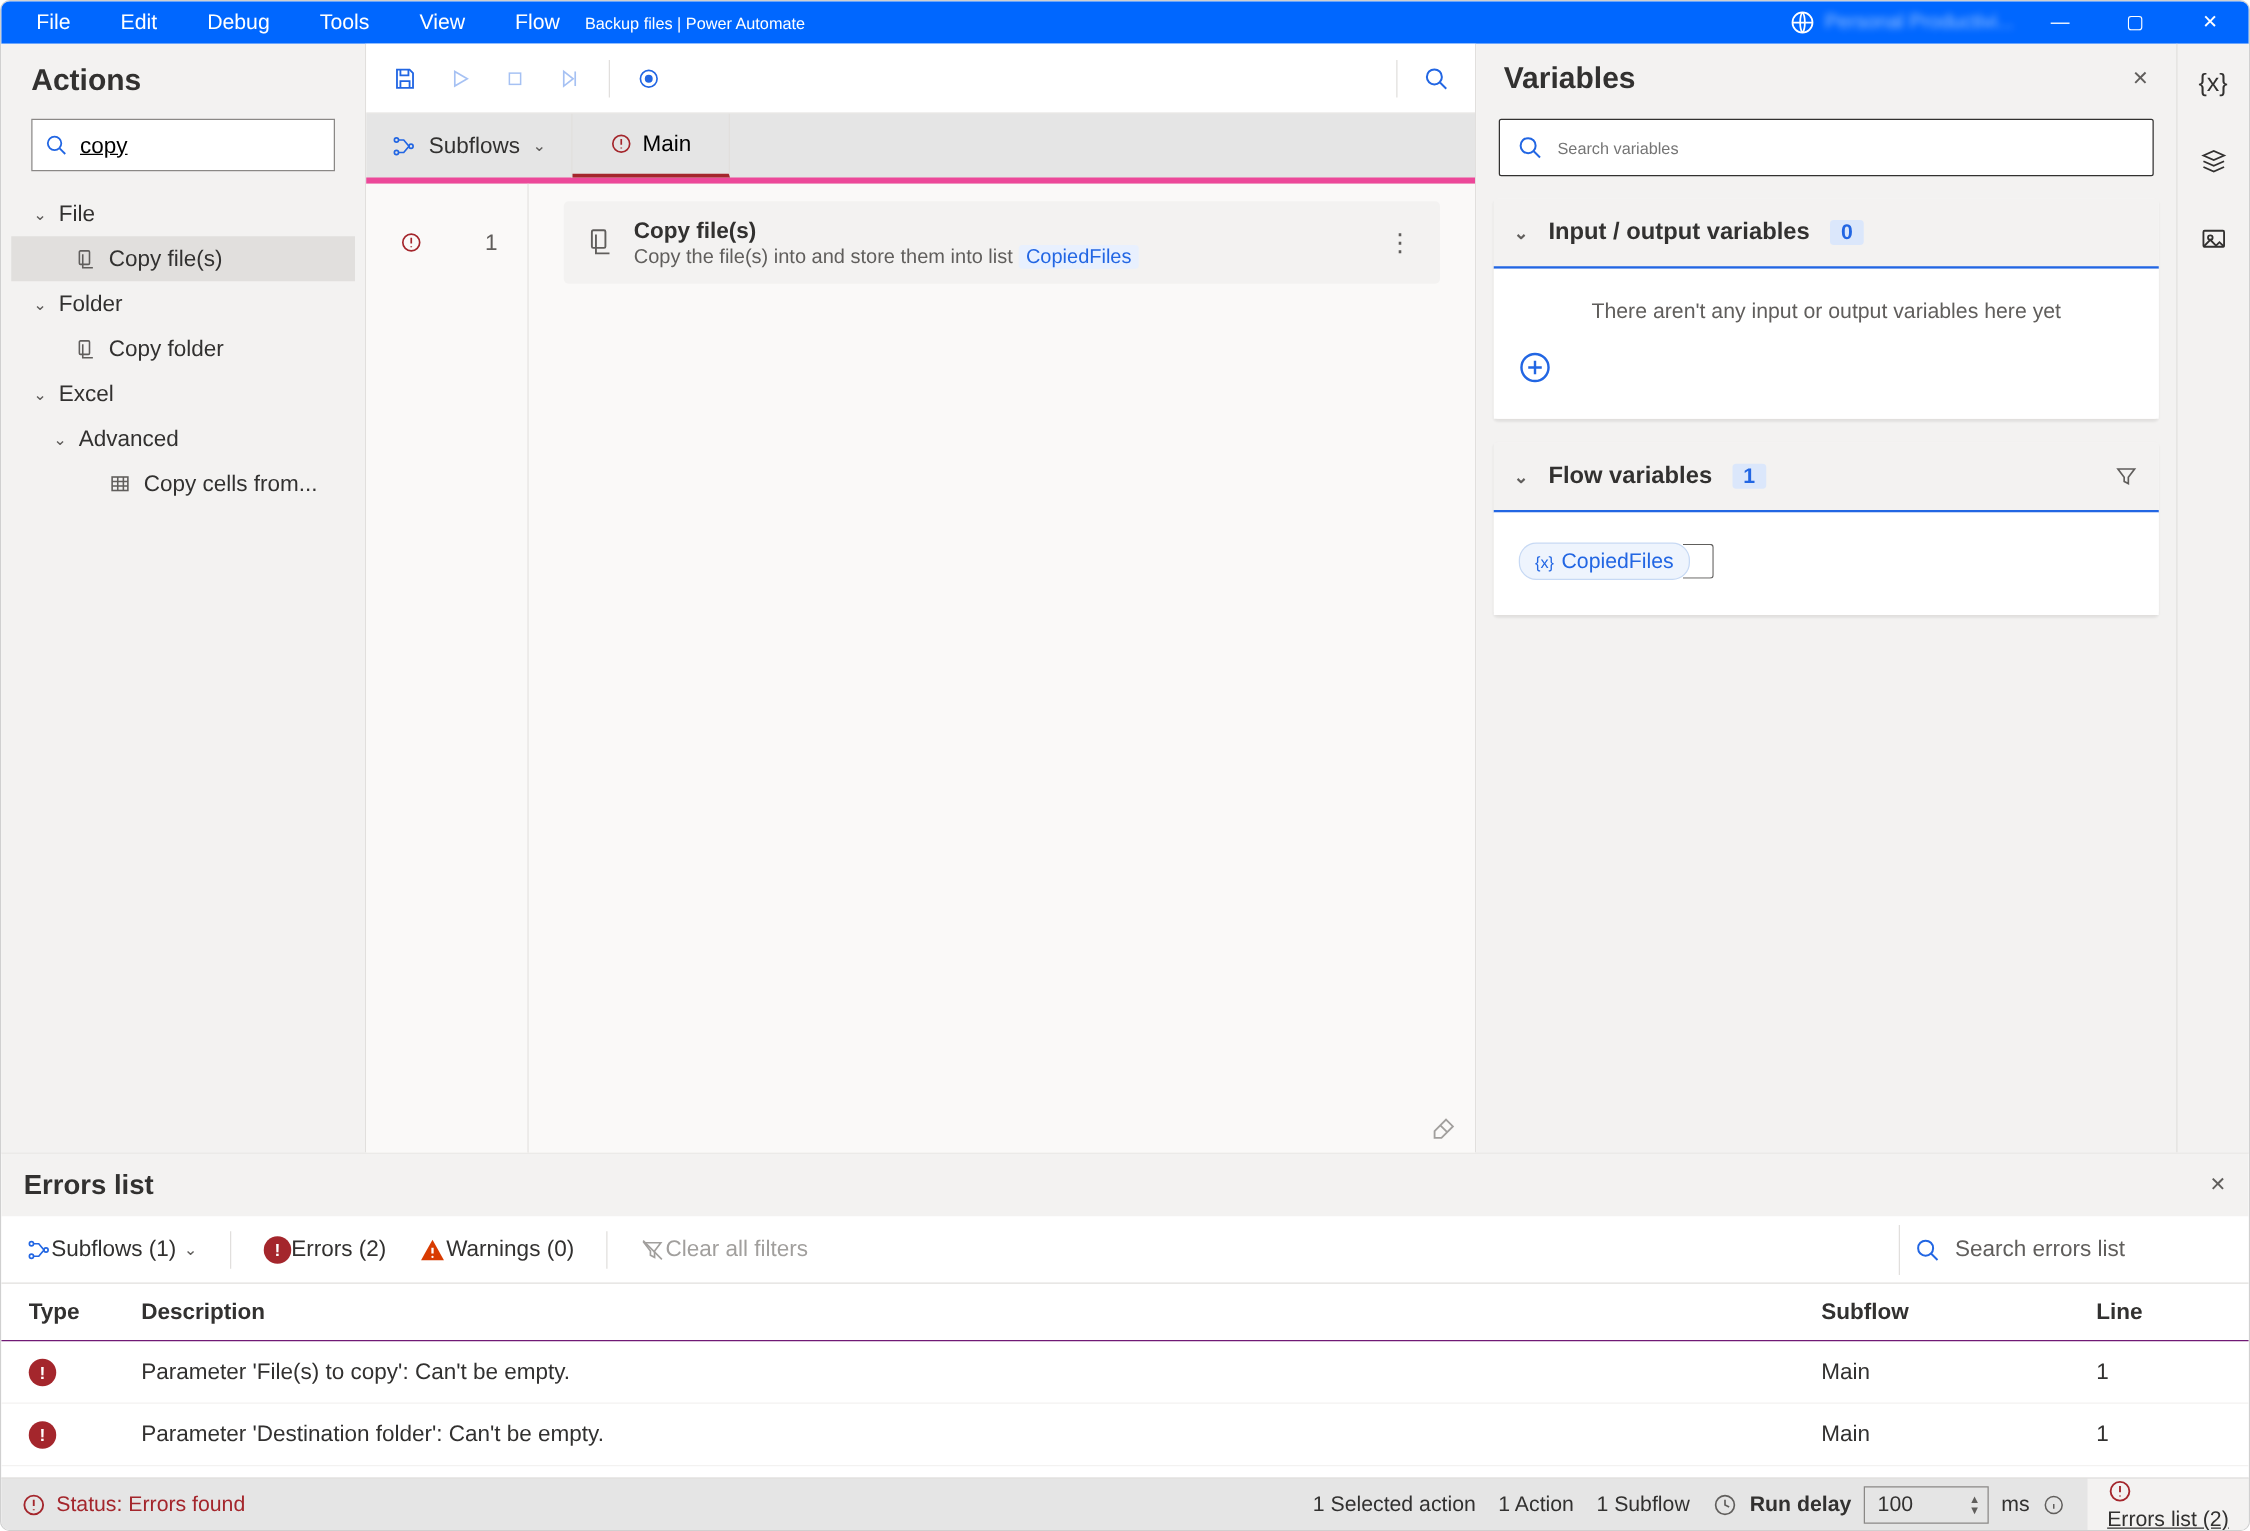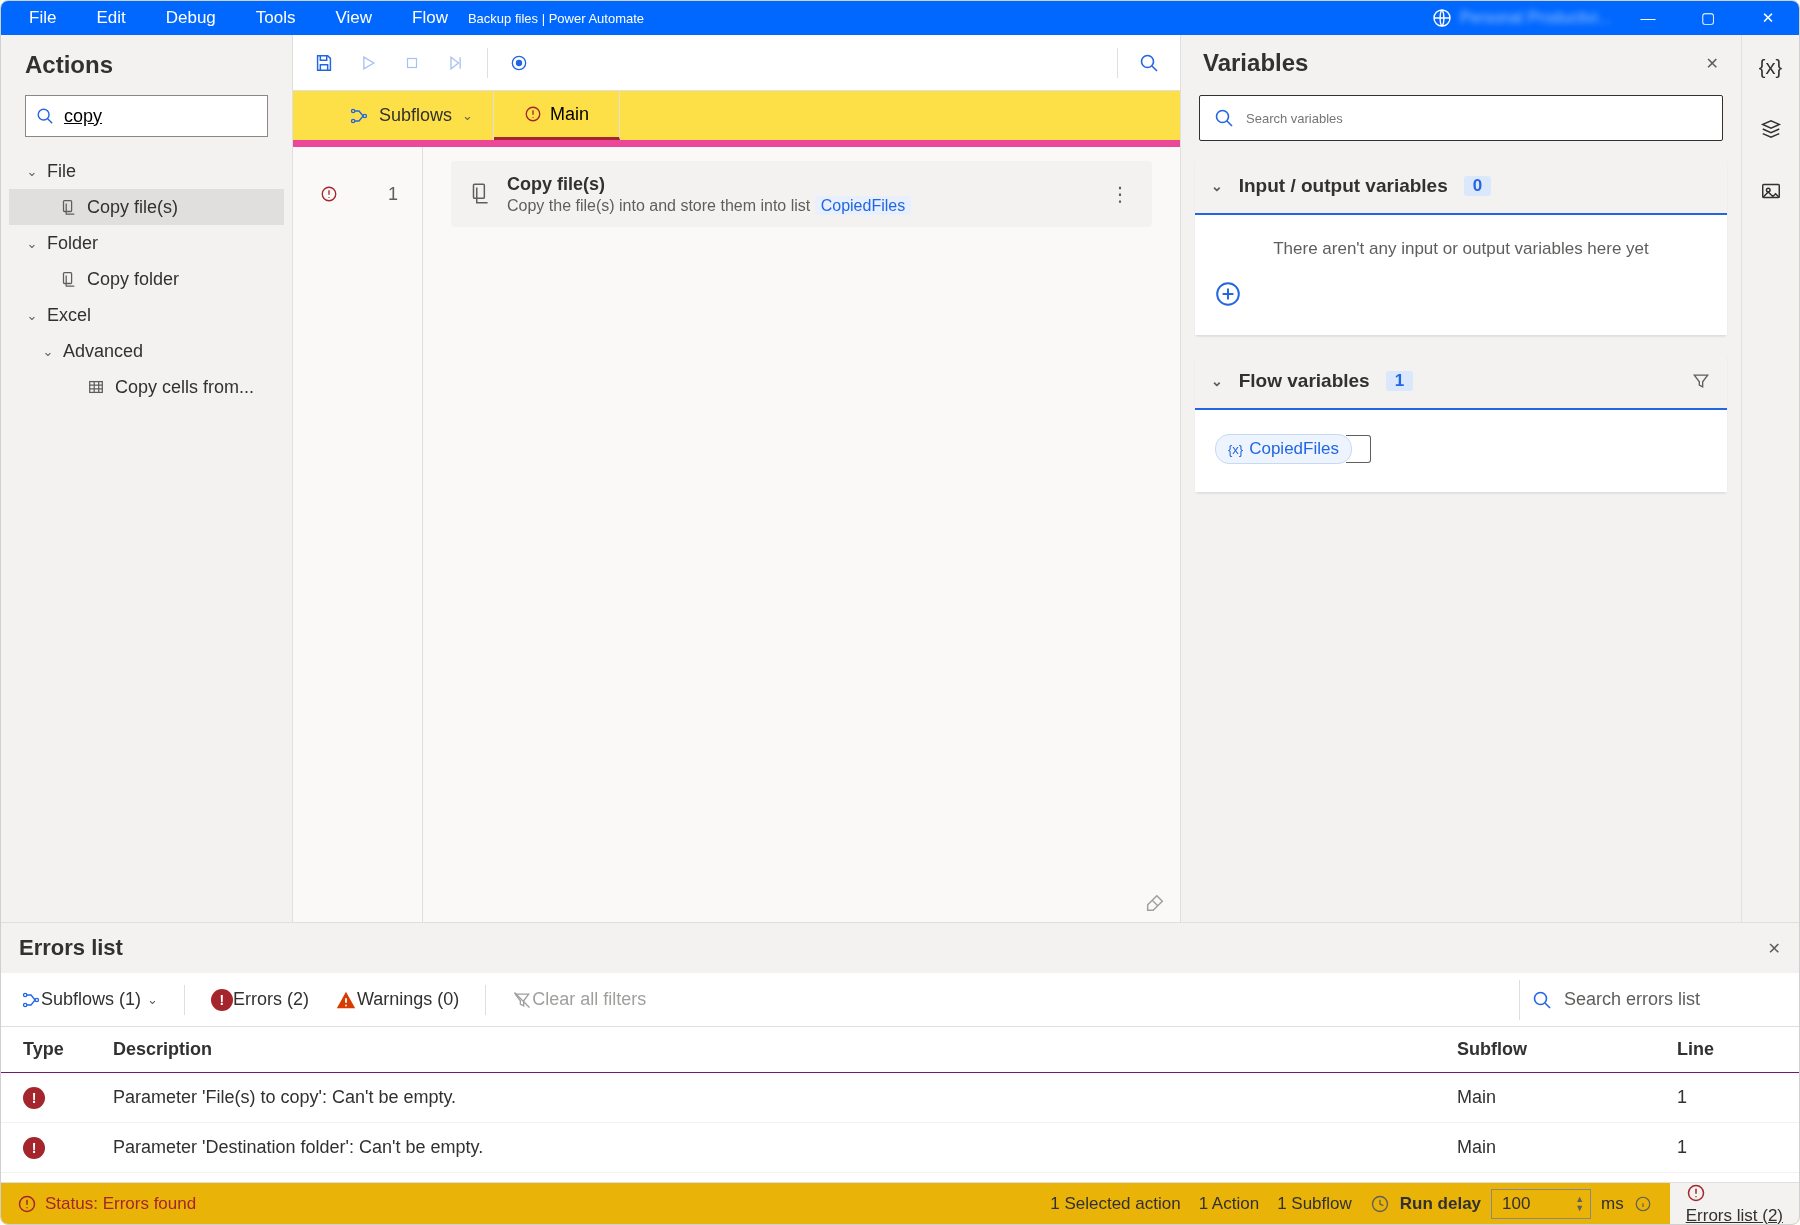--- a/index.html
+++ b/index.html
@@ -32,21 +32,21 @@
 .chev { width: 14px; text-align: center; font-size: 13px; color: #605e5c; }
 .tree-sub { padding-left: 32px; display: flex; align-items: center; height: 36px; gap: 8px; cursor: pointer; }
 
 .center-panel { flex: 1; display: flex; flex-direction: column; background: #faf9f8; min-width: 0; border-right: 1px solid #e1dfdd; }
 .toolbar { height: 56px; background: #fff; border-bottom: 1px solid #e1dfdd; display: flex; align-items: center; padding: 0 12px; gap: 6px; }
 .tbtn { width: 38px; height: 38px; display: flex; align-items: center; justify-content: center; cursor: pointer; color: #2266e3; }
 .tbtn.disabled { opacity: 0.4; cursor: default; }
 .tsep { width: 1px; height: 30px; background: #e1dfdd; margin: 0 6px; }
 .toolbar-spacer { flex: 1; }
 
-.tabsbar { height: 56px; background: #fde047; border-bottom: 7px solid #ec4899; display: flex; align-items: stretch; padding-left: 36px; }
+.tabsbar { height: 56px; background: #e5e5e5; border-bottom: 5px solid #ec4899; display: flex; align-items: stretch; }
 .subflows-btn { display: flex; align-items: center; gap: 10px; padding: 0 20px; font-size: 18px; cursor: pointer; border-right: 1px solid #e1dfdd; color: #323130; }
 .tab { display: flex; align-items: center; gap: 8px; padding: 0 30px; font-size: 18px; border-right: 1px solid #e1dfdd; border-bottom: 3px solid #a4262c; position: relative; }
 .tab-err { color: #a4262c; }
 
 .canvas { flex: 1; display: flex; min-height: 0; position: relative; }
 .gutter { width: 130px; border-right: 1px solid #e1dfdd; background: #faf9f8; padding-top: 14px; }
 .gutter-row { height: 66px; display: flex; align-items: center; justify-content: flex-end; padding-right: 24px; color: #605e5c; font-size: 18px; gap: 50px; }
 .gutter-err { color: #a4262c; }
 .flow-area { flex: 1; background: #faf9f8; padding: 14px 28px; position: relative; }
 .action-card { background: #f3f2f1; border-radius: 4px; padding: 10px 16px; display: flex; align-items: center; gap: 14px; height: 66px; }
@@ -90,21 +90,21 @@
 .errors-table-hd { height: 46px; display: flex; align-items: center; padding: 0 22px; font-size: 18px; font-weight: 600; color: #323130; border-bottom: 1px solid #701a75; }
 .col-type { width: 90px; }
 .col-desc { flex: 1; }
 .col-sub { width: 220px; }
 .col-line { width: 100px; }
 .errors-rows { flex: 1; overflow: auto; }
 .err-row { height: 50px; display: flex; align-items: center; padding: 0 22px; font-size: 18px; color: #323130; border-bottom: 1px solid #f3f2f1; }
 .err-dot { width: 22px; height: 22px; border-radius: 50%; background: #a4262c; color: #fff; display: flex; align-items: center; justify-content: center; font-size: 14px; font-weight: bold; }
 
 
-.statusbar { height: 42px; border-top: 1px solid #e1dfdd; display: flex; align-items: center; padding: 0 16px; font-size: 17px; color: #323130; gap: 18px; background: #eab308; }
+.statusbar { height: 42px; border-top: 1px solid #e1dfdd; display: flex; align-items: center; padding: 0 16px; font-size: 17px; color: #323130; gap: 18px; background: #e5e5e5; }
 .statusbar .err { color: #a4262c; display: flex; align-items: center; gap: 8px; }
 .statusbar .spacer { flex: 1; }
 .run-delay { display: flex; align-items: center; gap: 10px; }
 .delay-input { width: 100px; height: 30px; border: 1px solid #8a8886; display: flex; align-items: center; justify-content: space-between; padding: 0 6px 0 10px; font-size: 17px; }
 .spin { display: flex; flex-direction: column; font-size: 9px; line-height: 9px; color: #605e5c; cursor: pointer; }
 .status-right { display: flex; align-items: flex-start; gap: 3px; background: #f3f2f1; height: 100%; padding: 0 16px; margin-right: -16px; flex-direction: column; }
 .status-right a { text-decoration: underline; color: #323130; cursor: pointer; }
 
 
 svg { display: block; }

